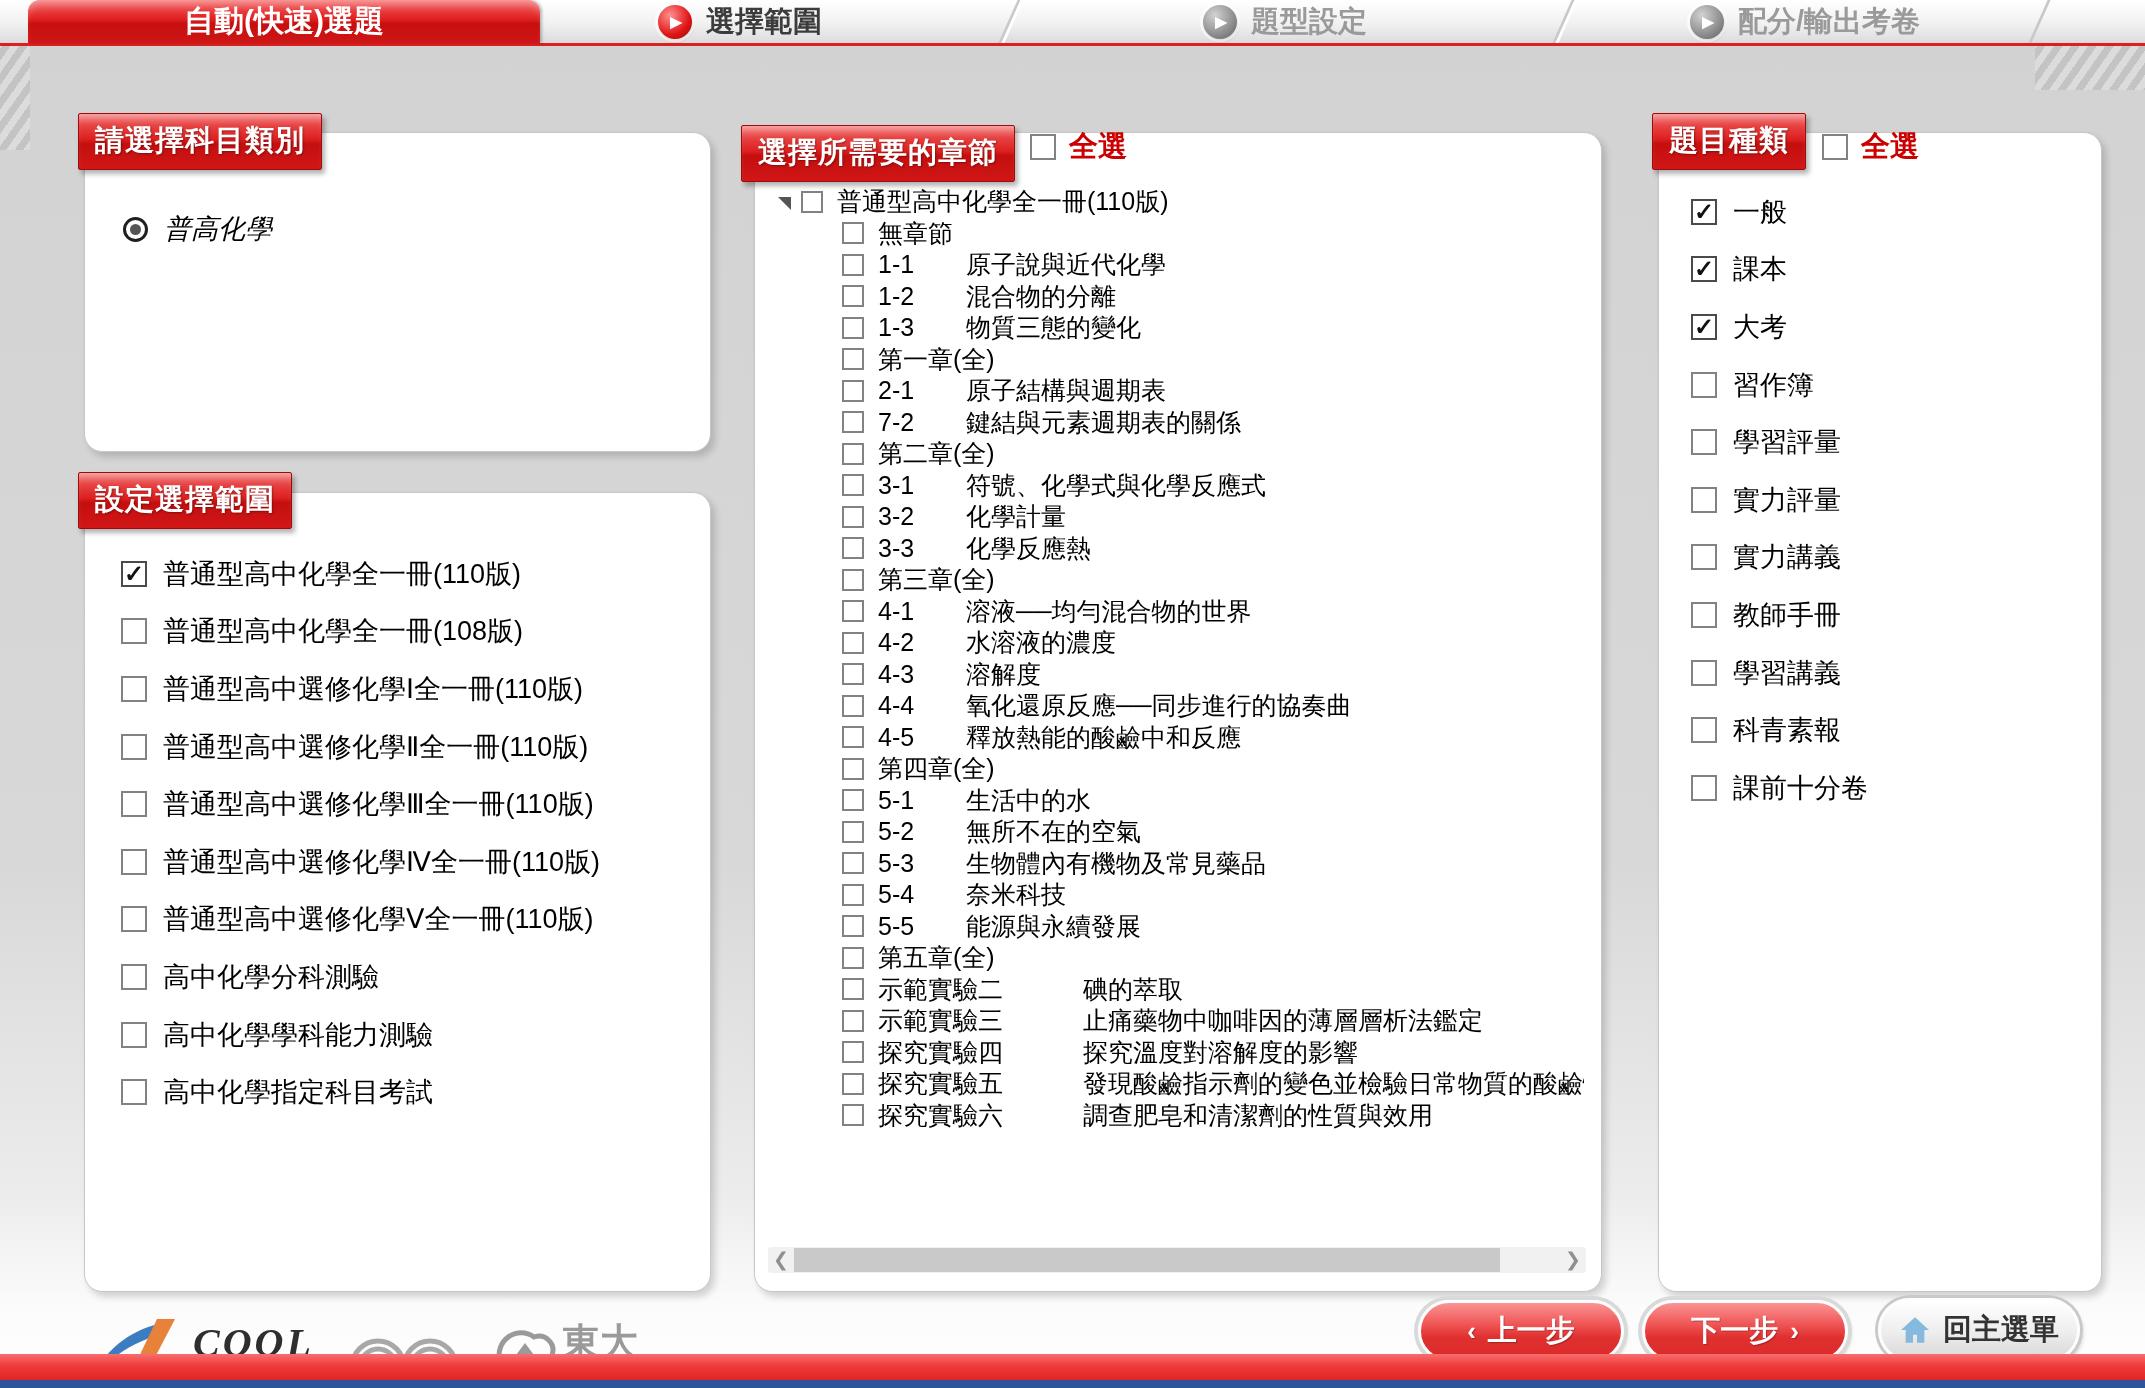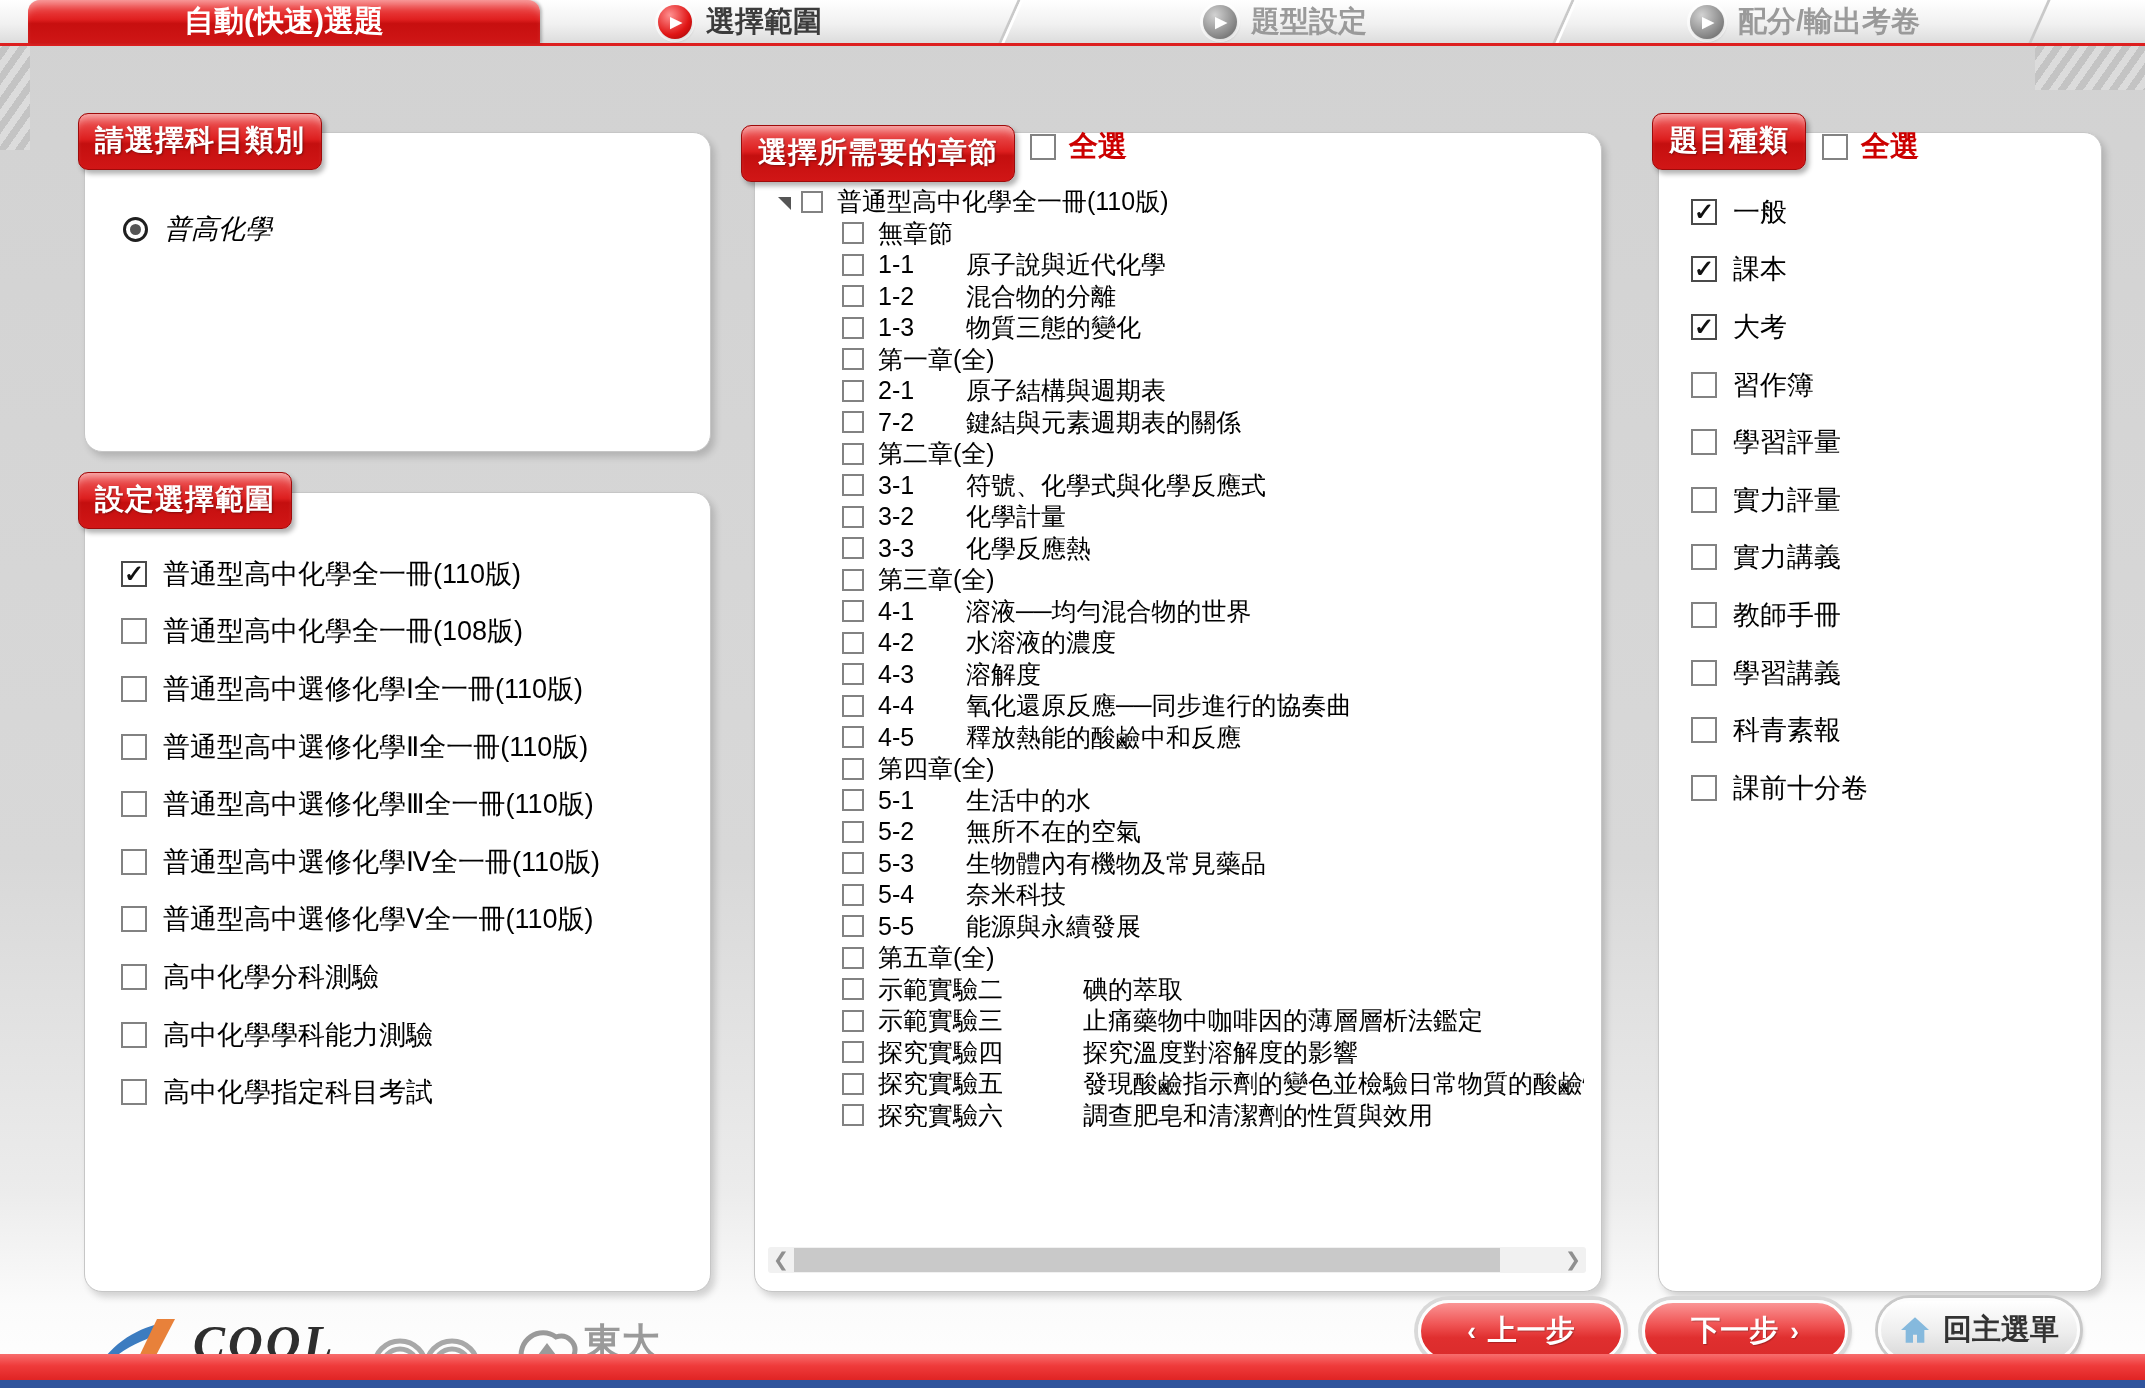--- a/index.html
+++ b/index.html
@@ -25,21 +25,21 @@
   .play{width:34px;height:34px;border-radius:50%;display:flex;align-items:center;justify-content:center;
     color:#fff;font-size:15px;padding-left:2px;box-sizing:border-box;
     box-shadow:0 0 0 3px rgba(255,255,255,.65),1px 2px 3px rgba(0,0,0,.3);}
   .play.red{background:radial-gradient(circle at 35% 30%,#ff9090,#e01515 60%,#950404);}
   .play.gray{background:radial-gradient(circle at 35% 30%,#d2d2d2,#8d8d8d 60%,#5c5c5c);}
   .tabtxt.dark{color:#3c3c3c;} .tabtxt.gray{color:#9a9a9a;}
   
   .panel{position:absolute;background:#fff;border:1px solid #c6c6c6;border-radius:18px;
     box-shadow:4px 5px 7px rgba(0,0,0,.16);}
   .badge{position:absolute;z-index:6;color:#fff;font-size:29px;font-weight:bold;letter-spacing:1px;
-    padding:7px 16px 8px 16px;border-radius:10px;border:1px solid #9e0b0b;
+    padding:7px 16px 8px 16px;border-radius:2px;border:1px solid #9e0b0b;
     background:linear-gradient(180deg,#f06060 0%,#dd1f1f 46%,#c40f0f 54%,#d11616 100%);
     box-shadow:inset 0 10px 9px -6px rgba(255,255,255,.5),3px 4px 5px rgba(0,0,0,.3);
     text-shadow:1px 1px 2px rgba(0,0,0,.35);}
   
   .cb{flex:0 0 auto;width:26px;height:26px;border:2px solid #828282;background:#fff;display:inline-flex;
     align-items:center;justify-content:center;font-size:24px;font-weight:900;color:#101010;box-sizing:border-box;}
   .cb.on{border-color:#4a4a4a;}
   .row{display:flex;align-items:center;gap:16px;font-size:27px;color:#000;}
   .radio{flex:0 0 auto;width:25px;height:25px;border:3px solid #1f1f1f;border-radius:50%;position:relative;box-sizing:border-box;background:#fff;}
   .radio::after{content:"";position:absolute;left:4px;top:4px;width:11px;height:11px;border-radius:50%;background:#555;}
@@ -57,21 +57,21 @@
   .sa{position:absolute;display:flex;align-items:center;gap:13px;z-index:7;}
   .sa .lbl{color:#cc0000;font-size:29px;font-weight:bold;}
   
   #hscroll{position:absolute;left:768px;top:1247px;width:818px;height:26px;background:#f1f1f1;
     border-radius:3px;display:flex;align-items:center;}
   #hscroll .arr{width:26px;text-align:center;color:#8f8f8f;font-size:19px;line-height:26px;flex:0 0 auto;}
   #hthumb{position:absolute;left:26px;top:1px;width:706px;height:24px;background:#c9c9c9;}
   
   #logos{position:absolute;left:95px;top:1314px;height:56px;display:flex;align-items:center;gap:34px;}
   .logo{display:flex;align-items:center;gap:6px;}
-  #cool-text{font-family:"Liberation Serif",serif;font-style:italic;font-weight:bold;font-size:48px;
+  #cool-text{font-family:"Liberation Serif",serif;font-style:italic;font-weight:bold;font-size:40px;
     color:#2e2e2e;letter-spacing:3px;}
   #dongda-text{font-family:"Liberation Serif",serif;font-size:38px;color:#9a9a9a;font-weight:bold;}
   .btn{position:absolute;display:flex;align-items:center;justify-content:center;gap:12px;cursor:pointer;
     border-radius:32px;font-weight:bold;}
   .btn.red{width:200px;height:56px;color:#fff;font-size:29px;
     background:linear-gradient(180deg,#fa9494 0%,#f05555 38%,#e02f2f 62%,#da2b2b 100%);
     border:3px solid #fdfdfd;box-shadow:0 0 0 4px #d9d9d9,2px 3px 5px rgba(0,0,0,.28);
     text-shadow:1px 1px 1px rgba(0,0,0,.25);}
   .btn .chev{font-size:26px;font-weight:bold;}
   .btn.gray{width:196px;height:58px;color:#333;font-size:29px;

